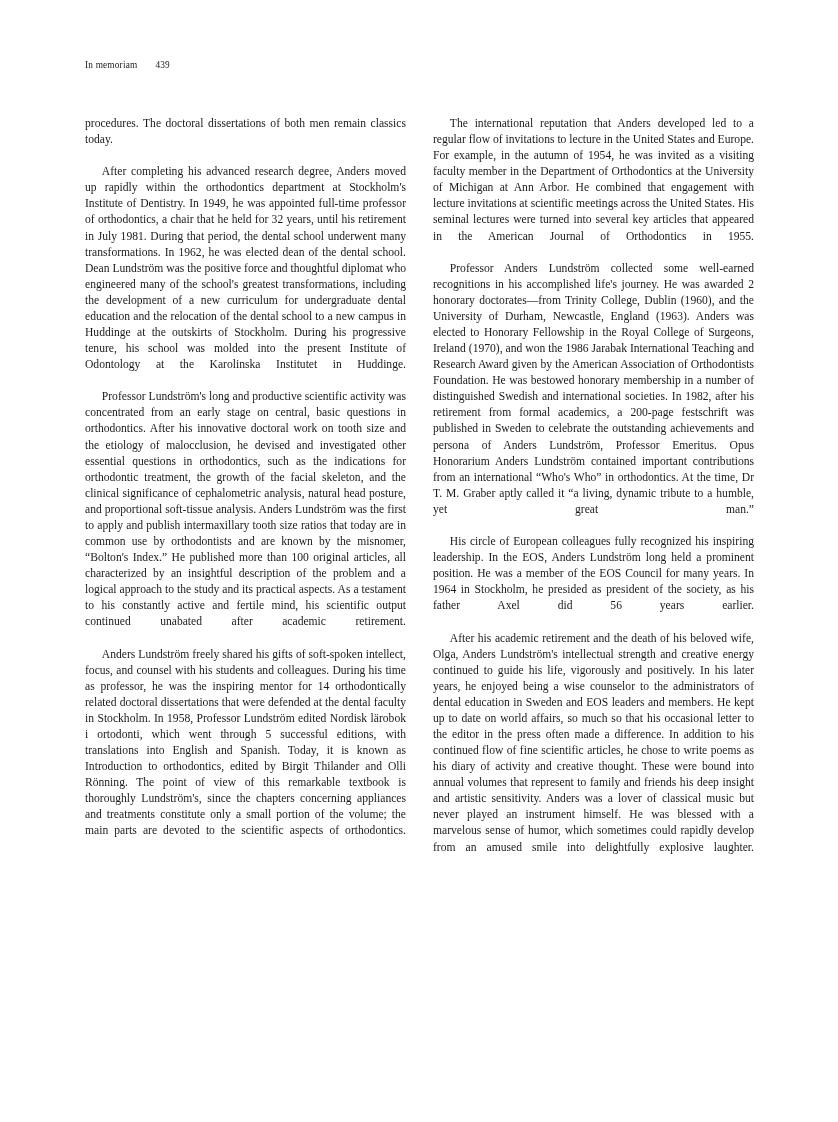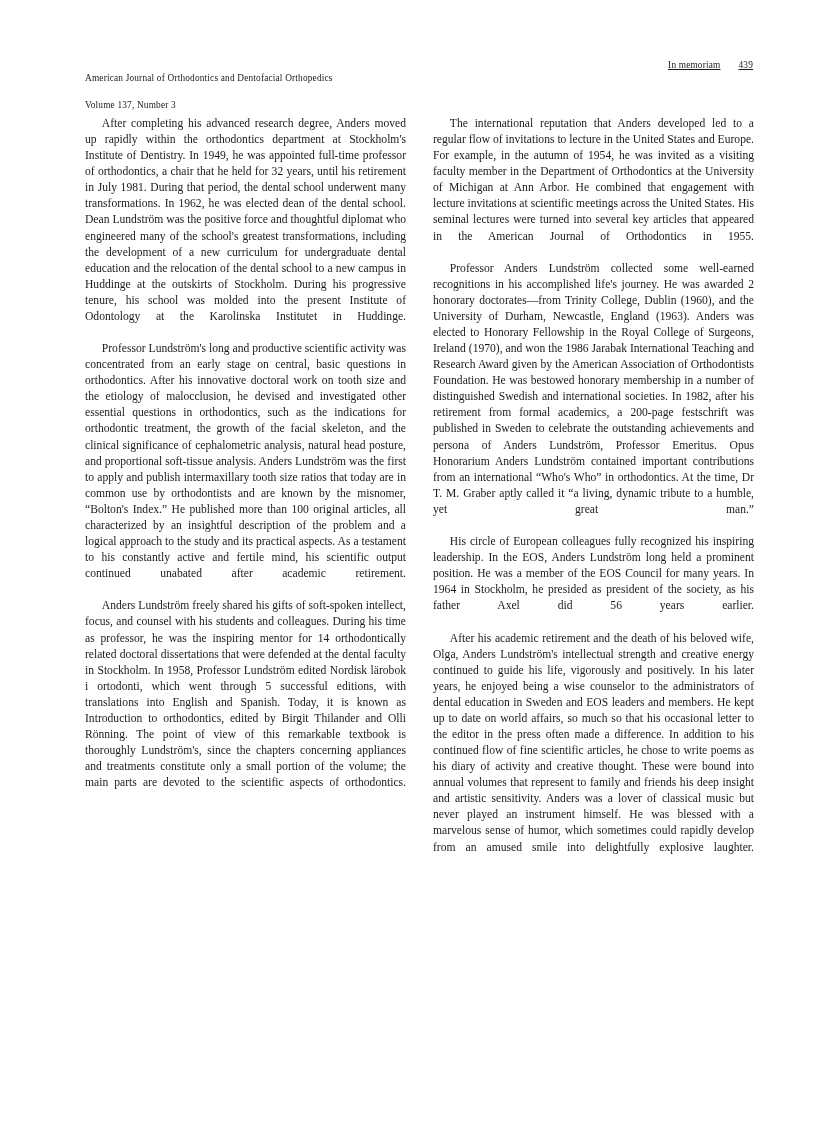--- a/index.html
+++ b/index.html
@@ -36,21 +36,20 @@
   #journal-block {
     white-space: pre-line;
   }
   .journal-line {
     display: block;
   }
   #head-right {
     display: flex;
     align-items: center;
     white-space: nowrap;
-    text-decoration: underline;
   }
   #head-section-label {
     margin-right: 18px;
   }
   #head-page-number {
     font-weight: normal;
   }
 
   
   #body-columns {
@@ -84,35 +83,32 @@
     width: 100%;
   }
 </style>
 </head>
 <body>
 
 <div id="page">
 
   <div id="running-head">
 
-    <div id="journal-block">
-      <span class="journal-line">American Journal of Orthodontics and Dentofacial Orthopedics</span>
-      <span class="journal-line">Volume 137, Number 3</span>
-    </div>
 
     <div id="head-right">
       <span id="head-section-label">In memoriam</span>
       <span id="head-page-number">439</span>
     </div>
 
   </div>
 
   <div id="body-columns">
 
     <div class="column" id="column-left">
+        <p class="no-indent">procedures. The doctoral dissertations of both men remain classics today.</p>
         <p class="">After completing his advanced research degree, Anders moved up rapidly within the orthodontics department at Stockholm's Institute of Dentistry. In 1949, he was appointed full-time professor of orthodontics, a chair that he held for 32 years, until his retirement in July 1981. During that period, the dental school underwent many transformations. In 1962, he was elected dean of the dental school. Dean Lundström was the positive force and thoughtful diplomat who engineered many of the school's greatest transformations, including the development of a new curriculum for undergraduate dental education and the relocation of the dental school to a new campus in Huddinge at the outskirts of Stockholm. During his progressive tenure, his school was molded into the present Institute of Odontology at the Karolinska Institutet in Huddinge.</p>
         <p class="">Professor Lundström's long and productive scientific activity was concentrated from an early stage on central, basic questions in orthodontics. After his innovative doctoral work on tooth size and the etiology of malocclusion, he devised and investigated other essential questions in orthodontics, such as the indications for orthodontic treatment, the growth of the facial skeleton, and the clinical significance of cephalometric analysis, natural head posture, and proportional soft-tissue analysis. Anders Lundström was the first to apply and publish intermaxillary tooth size ratios that today are in common use by orthodontists and are known by the misnomer, “Bolton's Index.” He published more than 100 original articles, all characterized by an insightful description of the problem and a logical approach to the study and its practical aspects. As a testament to his constantly active and fertile mind, his scientific output continued unabated after academic retirement.</p>
         <p class="">Anders Lundström freely shared his gifts of soft-spoken intellect, focus, and counsel with his students and colleagues. During his time as professor, he was the inspiring mentor for 14 orthodontically related doctoral dissertations that were defended at the dental faculty in Stockholm. In 1958, Professor Lundström edited Nordisk lärobok i ortodonti, which went through 5 successful editions, with translations into English and Spanish. Today, it is known as Introduction to orthodontics, edited by Birgit Thilander and Olli Rönning. The point of view of this remarkable textbook is thoroughly Lundström's, since the chapters concerning appliances and treatments constitute only a small portion of the volume; the main parts are devoted to the scientific aspects of orthodontics.</p>
       </div>
 
     <div class="column" id="column-right">
         <p class="">The international reputation that Anders developed led to a regular flow of invitations to lecture in the United States and Europe. For example, in the autumn of 1954, he was invited as a visiting faculty member in the Department of Orthodontics at the University of Michigan at Ann Arbor. He combined that engagement with lecture invitations at scientific meetings across the United States. His seminal lectures were turned into several key articles that appeared in the American Journal of Orthodontics in 1955.</p>
         <p class="">Professor Anders Lundström collected some well-earned recognitions in his accomplished life's journey. He was awarded 2 honorary doctorates—from Trinity College, Dublin (1960), and the University of Durham, Newcastle, England (1963). Anders was elected to Honorary Fellowship in the Royal College of Surgeons, Ireland (1970), and won the 1986 Jarabak International Teaching and Research Award given by the American Association of Orthodontists Foundation. He was bestowed honorary membership in a number of distinguished Swedish and international societies. In 1982, after his retirement from formal academics, a 200-page festschrift was published in Sweden to celebrate the outstanding achievements and persona of Anders Lundström, Professor Emeritus. Opus Honorarium Anders Lundström contained important contributions from an international “Who's Who” in orthodontics. At the time, Dr T. M. Graber aptly called it “a living, dynamic tribute to a humble, yet great man.”</p>
         <p class="">His circle of European colleagues fully recognized his inspiring leadership. In the EOS, Anders Lundström long held a prominent position. He was a member of the EOS Council for many years. In 1964 in Stockholm, he presided as president of the society, as his father Axel did 56 years earlier.</p>
         <p class="">After his academic retirement and the death of his beloved wife, Olga, Anders Lundström's intellectual strength and creative energy continued to guide his life, vigorously and positively. In his later years, he enjoyed being a wise counselor to the administrators of dental education in Sweden and EOS leaders and members. He kept up to date on world affairs, so much so that his occasional letter to the editor in the press often made a difference. In addition to his continued flow of fine scientific articles, he chose to write poems as his diary of activity and creative thought. These were bound into annual volumes that represent to family and friends his deep insight and artistic sensitivity. Anders was a lover of classical music but never played an instrument himself. He was blessed with a marvelous sense of humor, which sometimes could rapidly develop from an amused smile into delightfully explosive laughter.</p>

